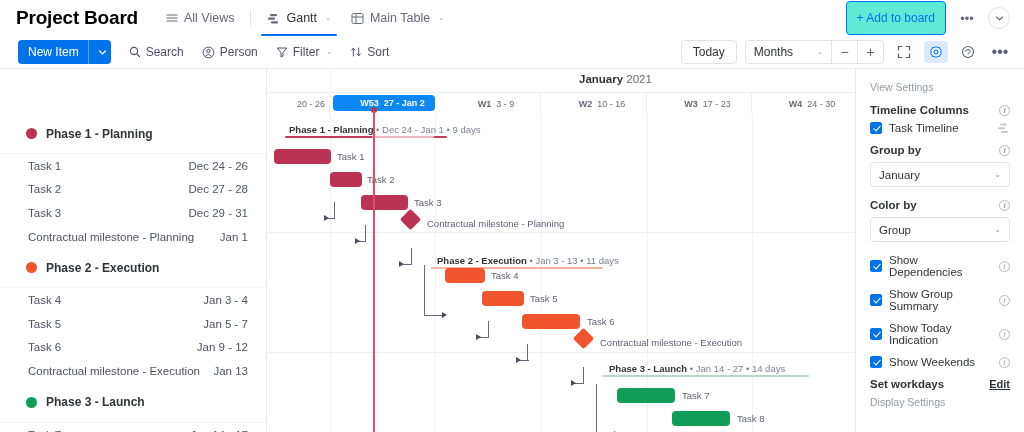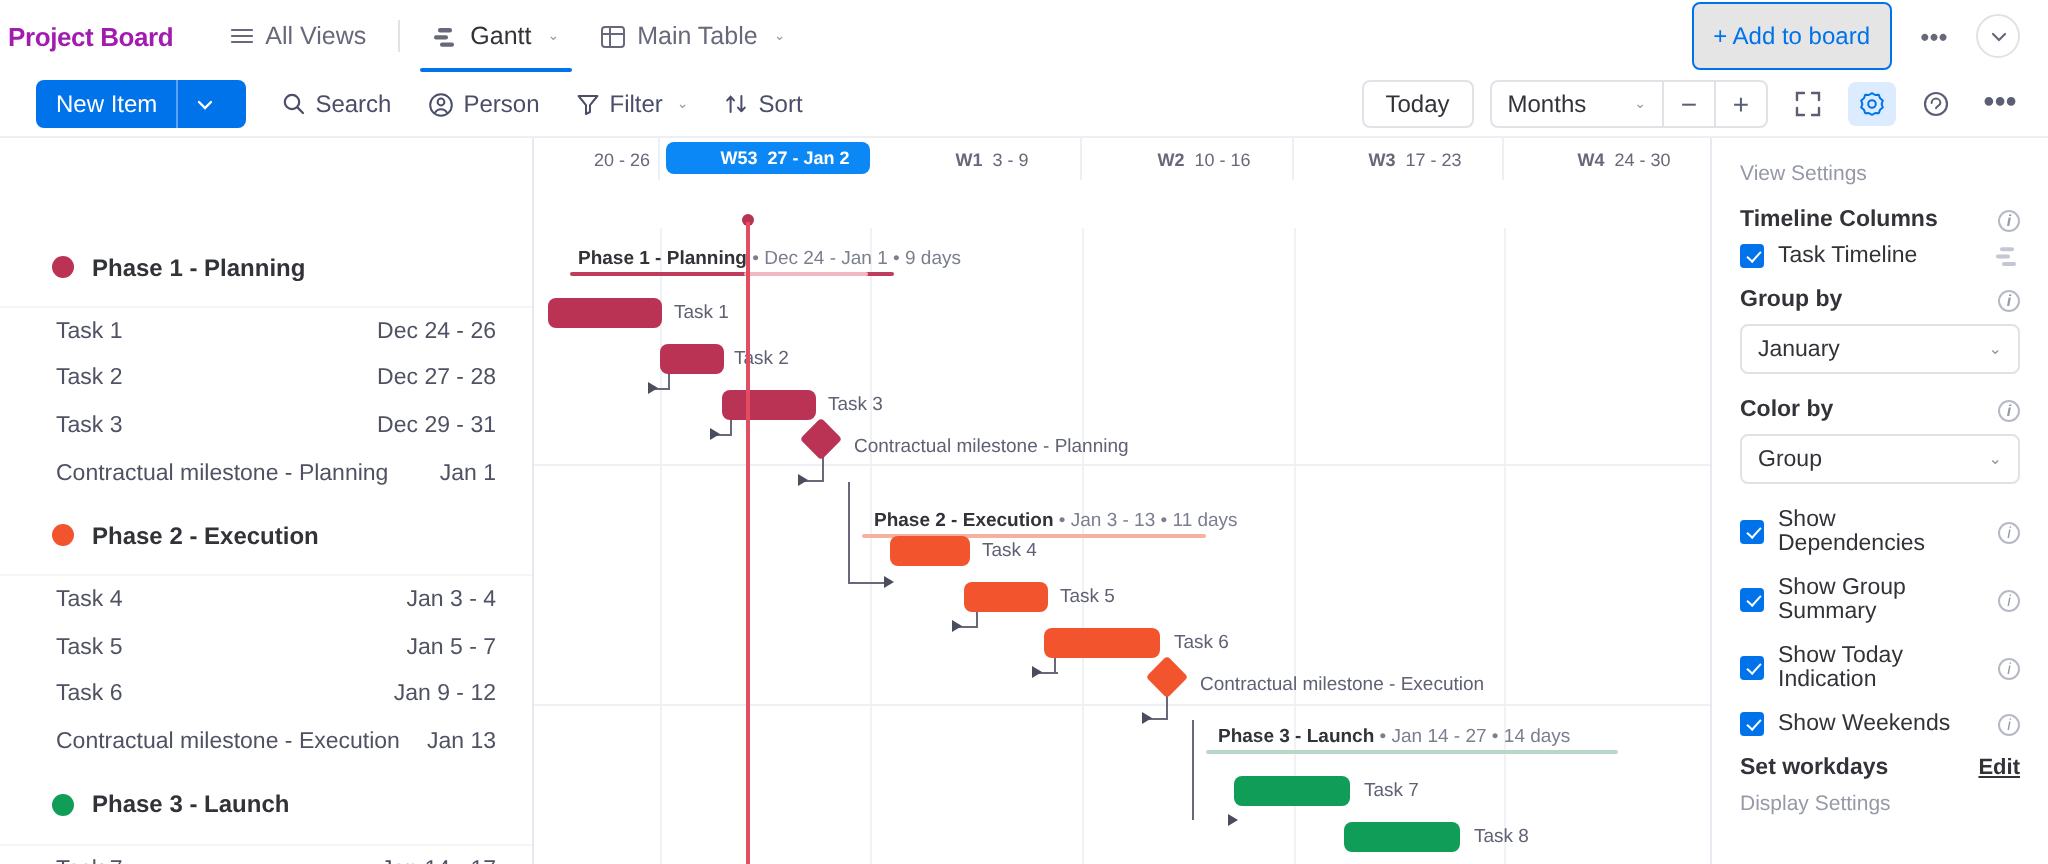--- a/index.html
+++ b/index.html
@@ -11,63 +11,63 @@
     color: #323338;
   }
   .app { position: relative; width: 1024px; height: 432px; }
 
   
   .topbar {
     position: absolute; left: 0; top: 0; width: 1024px; height: 36px;
     display: flex; align-items: center; background: #fff;
   }
   .board-title {
-    font-size: 13px; font-weight: bold; color: #a21caf;
-    margin-left: 4px; letter-spacing: -.2px;
+    font-size: 19px; font-weight: bold; color: #000000;
+    margin-left: 16px; letter-spacing: -.2px;
   }
   .views-group { display: flex; align-items: center; margin-left: 18px; height: 36px; }
   .view-tab {
     display: flex; align-items: center; gap: 6px;
     height: 36px; padding: 0 10px; font-size: 12.5px; color: #676879;
     cursor: pointer; position: relative;
   }
   .view-tab.active { color: #323338; }
   .view-tab.active::after {
     content: ""; position: absolute; left: 4px; right: 4px; bottom: 0;
     height: 2.5px; background: #0073ea; border-radius: 2px;
   }
   .tab-sep { width: 1px; height: 16px; background: #e0e2e8; margin: 0 6px; }
   .mini-caret { font-size: 7px; color: #9699a6; margin-left: 2px; }
 
   .topbar-right {
     margin-left: auto; display: flex; align-items: center; gap: 10px;
     margin-right: 14px;
   }
   .add-board-btn {
-    border: 1px solid #0073ea; color: #0073ea; background: #e5e5e5;
+    border: 1px solid #0073ea; color: #0073ea; background: #5eead4;
     border-radius: 4px; font-size: 12px; height: 25px; padding: 16px 10px;
     display: flex; align-items: center; gap: 4px; cursor: pointer; margin-left: 48px;
   }
   .icon-btn {
     width: 22px; height: 22px; border-radius: 4px; display: flex;
     align-items: center; justify-content: center; color: #676879;
     font-size: 13px; cursor: pointer;
   }
   .round-btn { border: 1px solid #e0e2e8; border-radius: 50%; }
 
   
   .toolbar {
     position: absolute; left: 0; top: 36px; width: 1024px; height: 33px;
     display: flex; align-items: center; border-bottom: 1px solid #eceff3;
     background: #fff;
   }
   .new-item-btn {
     margin-left: 18px; background: #0073ea; color: #fff; font-size: 12px;
     height: 24px; border-radius: 4px; display: flex; align-items: center;
-    padding: 0 16px 0 10px; gap: 9px; cursor: pointer;
+    padding: 0 4px 0 10px; gap: 9px; cursor: pointer;
   }
   .new-item-btn .divline { width: 1px; height: 24px; background: rgba(255,255,255,.35); }
   .tool-item {
     display: flex; align-items: center; gap: 5px; font-size: 12px;
     color: #4b4e69; margin-left: 18px; cursor: pointer; height: 24px;
   }
   .toolbar-right {
     margin-left: auto; display: flex; align-items: center; margin-right: 12px; gap: 8px;
   }
   .today-btn {
@@ -406,20 +406,26 @@
     </div>
     <div class="task-row">
       <span>Task 7</span>
       <span class="dt">Jan 14 - 17</span>
     </div>
 
   </div>
 
   <div class="timeline">
 
+    <div class="tl-month">
+      <div class="mlabel" style="left:312px">
+        <b>January</b> <span>2021</span>
+      </div>
+      <div class="vline" style="left:63px;top:0;height:24px"></div>
+    </div>
 
     <div class="tl-weeks">
       <div class="wk" style="left:0;width:63px;justify-content:flex-start;padding-left:8px">
         <span class="wn"></span>
         <span>20 - 26</span>
       </div>
       <div class="wk cur" style="left:66px;width:102px">
         <span class="wn">W53</span>
         <span>27 - Jan 2</span>
       </div>

